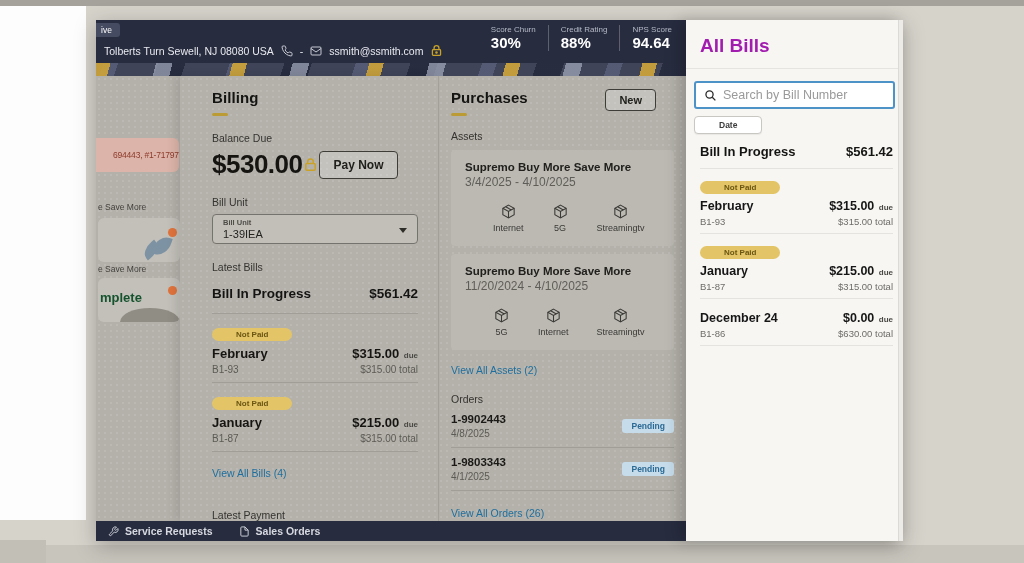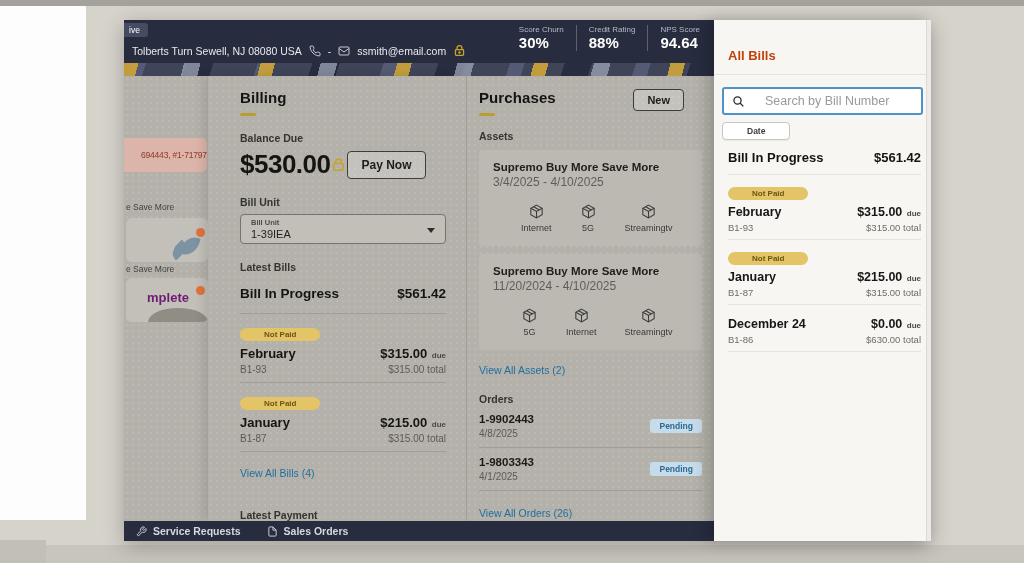--- a/index.html
+++ b/index.html
@@ -3,21 +3,21 @@
 <meta charset="utf-8">
 <style>
   * { margin:0; padding:0; box-sizing:border-box; }
   body { font-family:"Liberation Sans", sans-serif; background:#d6d3cb; }
   .canvas { position:relative; width:1024px; height:563px; background:#d6d3cb; overflow:hidden; }
   .top-strip { position:absolute; left:0; top:0; width:1024px; height:6px; background:#a5a29c; }
   .bottom-strip { position:absolute; left:0; top:545px; width:1024px; height:18px; background:#c8c5bd; }
   .bl-patch { position:absolute; left:0; top:540px; width:46px; height:23px; background:#c2bfb7; }
   .white-panel { position:absolute; left:0; top:6px; width:86px; height:514px; background:#fdfdfd; }
 
-  .app { position:absolute; left:124px; top:20px; width:807px; height:521px; box-shadow:0 5px 20px rgba(0,0,0,0.25); }
+  .app { position:absolute; left:96px; top:20px; width:807px; height:521px; box-shadow:0 5px 20px rgba(0,0,0,0.25); }
   .main { position:absolute; left:0; top:0; width:590px; height:521px; overflow:hidden; }
 
   
   .hdr { position:absolute; left:0; top:0; width:590px; height:43px; background:#272c3f; color:#e9eaf0; overflow:hidden; }
   .live-chip { position:absolute; left:0; top:3px; background:#454b60; color:#fff; font-size:8.5px; padding:2px 8px 2px 5px; border-radius:0 3px 3px 0; }
   .hdr-row { position:absolute; left:8px; top:24px; display:flex; align-items:center; gap:7px; font-size:10.5px; white-space:nowrap; }
   .hdr-ic { width:12px; height:12px; display:inline-block; color:#c8cad4; }
   .hdr-ic svg { width:100%; height:100%; }
   .lock-ic { width:13px; height:13px; color:#c9a227; }
   .scores { position:absolute; right:2px; top:5px; display:flex; }
@@ -40,28 +40,28 @@
   
   .fragment { position:absolute; left:0; top:0; width:84px; height:445px; overflow:hidden; }
   .pink-banner { position:absolute; left:0; top:62px; width:83px; height:34px; background:#ddb4a9; border-radius:0 6px 6px 0; display:flex; align-items:center; overflow:hidden; }
   .pink-banner span { font-size:8.5px; color:#8c3a2a; white-space:nowrap; padding-left:17px; letter-spacing:-0.2px; }
   .frag-label { position:absolute; left:2px; font-size:8.5px; color:#413f3a; white-space:nowrap; }
   .frag-card { position:absolute; left:2px; width:82px; height:44px; border-radius:6px; background:#c3c0ba; overflow:hidden; }
   .orange-dot { position:absolute; right:3px; width:9px; height:9px; border-radius:50%; background:#e0733c; }
   .leaf { position:absolute; right:6px; bottom:2px; width:34px; height:26px; }
   .leaf i { position:absolute; background:#7d93a3; border-radius:80% 0 80% 0; }
   .hill { position:absolute; right:0; bottom:0; width:60px; height:14px; background:#908d85; border-radius:100% 100% 0 0 / 200% 200% 0 0; }
-  .frag-card .mplete { font-size:13px; font-weight:bold; color:#701a75; padding:12px 0 0 2px;text-align:center; }
+  .frag-card .mplete { font-size:13px; font-weight:bold; color:#14532d; padding:12px 0 0 2px; }
 
   
   .billing-col { position:absolute; left:84px; top:0; width:258px; height:445px; box-shadow:-5px 0 9px rgba(0,0,0,0.10); padding:13px 20px 0 32px; overflow:hidden; }
   .purchases-col { position:absolute; left:342px; top:0; width:248px; height:445px; border-left:1px solid rgba(0,0,0,0.08); padding:13px 12px 0 12px; overflow:hidden; }
   .sec-title { font-size:15px; font-weight:bold; color:#141412; letter-spacing:0.1px; }
   .gold-underline { width:16px; height:3px; background:#bb9b33; border-radius:2px; margin:7px 0 0 0; }
-  .mini-label { font-size:10.5px; font-weight:bold; color:#35332f; }
+  .mini-label { font-size:10.5px; font-weight:normal; color:#35332f; }
   .big-amount-row { display:flex; align-items:center; gap:1px; margin-top:5px; }
   .big-amount { font-size:26px; font-weight:bold; color:#151411; letter-spacing:-0.5px; }
   .btn { display:inline-block; border:1.5px solid #3e3d38; border-radius:4px; background:rgba(255,255,255,0.22); font-weight:bold; color:#20201c; cursor:pointer; }
   .pay-btn { font-size:12px; padding:6px 13px; }
   .new-btn { font-size:11px; padding:4px 13px; position:absolute; right:30px; top:13px; }
   .select { margin-top:6px; width:206px; height:30px; background:#c2bfb9; border:1px solid #75736d; border-radius:4px; padding:3px 10px; position:relative; cursor:pointer; }
   .select .slabel { font-size:7.5px; color:#4e4c47; font-weight:bold; }
   .select .sval { font-size:11px; color:#242320; margin-top:1px; }
   .chev { position:absolute; right:10px; top:13px; width:0; height:0; border-left:4px solid transparent; border-right:4px solid transparent; border-top:5px solid #2e2d29; }
   .split { display:flex; justify-content:space-between; align-items:baseline; }
@@ -91,23 +91,23 @@
   .badge-pending { background:#c6dcea; color:#2b6a94; font-size:8.5px; font-weight:bold; padding:2px 9px; border-radius:3px; }
 
   
   .footer { position:absolute; left:0; top:501px; width:590px; height:20px; background:#272c3f; display:flex; align-items:center; gap:26px; padding-left:12px; }
   .foot-item { display:flex; align-items:center; gap:6px; color:#d7d9e0; font-size:10.5px; font-weight:bold; cursor:pointer; }
   .foot-item svg { width:11px; height:11px; }
 
   
   .drawer { position:absolute; left:590px; top:0; width:217px; height:521px; background:#f7f6f3; box-shadow:-7px 0 14px rgba(0,0,0,0.18); overflow:hidden; }
   .scroll-track { position:absolute; right:0; top:0; width:5px; height:521px; background:#ecebe7; border-left:1px solid #dcdad5; cursor:pointer; }
-  .drawer-title { font-size:13px; font-weight:bold; color:#c2410c; padding:28px 14px 11px 14px; }
+  .drawer-title { font-size:19px; font-weight:bold; color:#a21caf; padding:15px 14px 11px 14px; }
   .drawer-hr { border-bottom:1px solid #e6e4e0; }
-  .search-box { margin:12px 8px 0 8px; height:28px; background:#fff; border:2px solid #4e93c8; border-radius:3px; display:flex; align-items:center; padding:0 8px; gap:20px; }
+  .search-box { margin:12px 8px 0 8px; height:28px; background:#fff; border:2px solid #4e93c8; border-radius:3px; display:flex; align-items:center; padding:0 8px; gap:6px; }
   .search-box svg { width:13px; height:13px; color:#2a2a2a; flex:none; }
   .search-box input { border:none; outline:none; width:100%; font-size:12.5px; font-family:"Liberation Sans",sans-serif; color:#333; background:transparent; }
   .search-box input::placeholder { color:#9a9a9a; }
   .date-chip { display:inline-block; margin:7px 0 0 8px; background:#fff; border:1px solid #c9c7c2; border-radius:4px; font-size:8.5px; font-weight:bold; color:#3c3c3c; padding:3px 24px; box-shadow:0 1px 1px rgba(0,0,0,0.06); cursor:pointer; }
   .drawer-body { padding:0 10px 0 14px; }
   .d-bip { margin-top:10px; padding-bottom:9px; }
   .d-bip .bip-label, .d-bip .bip-amt { font-size:13px; }
   .d-bill { padding:7px 0 6px 0; }
   .d-month { font-size:12.5px; font-weight:bold; color:#161616; }
   .d-id { font-size:9.5px; color:#6e6c68; margin-top:2px; }
@@ -136,21 +136,21 @@
                 <path d="M22 16.9v3a2 2 0 01-2.2 2 19.8 19.8 0 01-8.6-3.1 19.5 19.5 0 01-6-6A19.8 19.8 0 012.1 4.2 2 2 0 014.1 2h3a2 2 0 012 1.7c.1 1 .4 1.9.7 2.8a2 2 0 01-.5 2.1L8.1 9.9a16 16 0 006 6l1.3-1.3a2 2 0 012.1-.4c.9.3 1.9.6 2.8.7a2 2 0 011.7 2z"></path>
               </svg>
           </span>
           <span>-</span>
           <span class="hdr-ic">
             <svg viewBox="0 0 24 24" fill="none" stroke="currentColor" stroke-width="2">
                 <rect x="2" y="4" width="20" height="16" rx="2"></rect>
                 <path d="M2 7l10 7L22 7"></path>
               </svg>
           </span>
-          <span>ssmith@email.com</span>
+          <span>ssmith@ssmith.com</span>
           <span class="hdr-ic lock-ic">
             <svg viewBox="0 0 16 16" fill="none" stroke="currentColor" stroke-width="1.6">
                 <rect x="3" y="7" width="10" height="7" rx="1"></rect>
                 <path d="M5 7V5a3 3 0 016 0v2"></path>
                 <circle cx="8" cy="10.5" r="0.8" fill="currentColor"></circle>
               </svg>
           </span>
         </div>
         <div class="scores">
           <div class="score">

